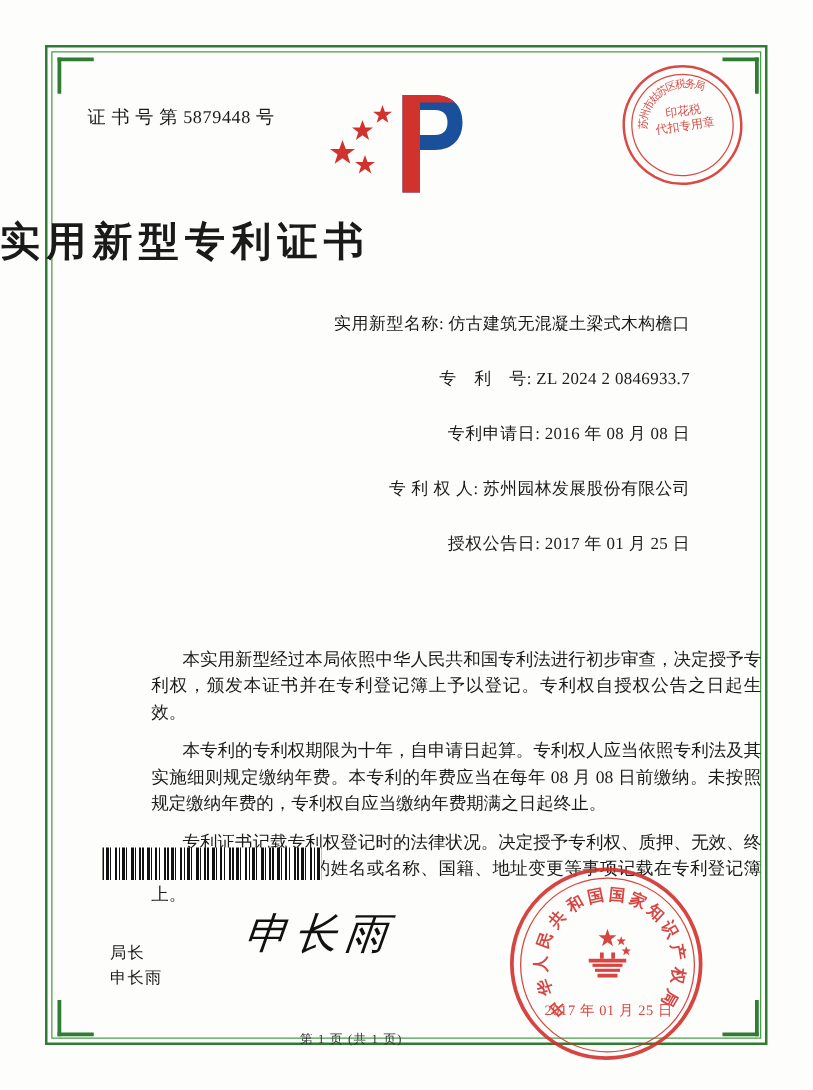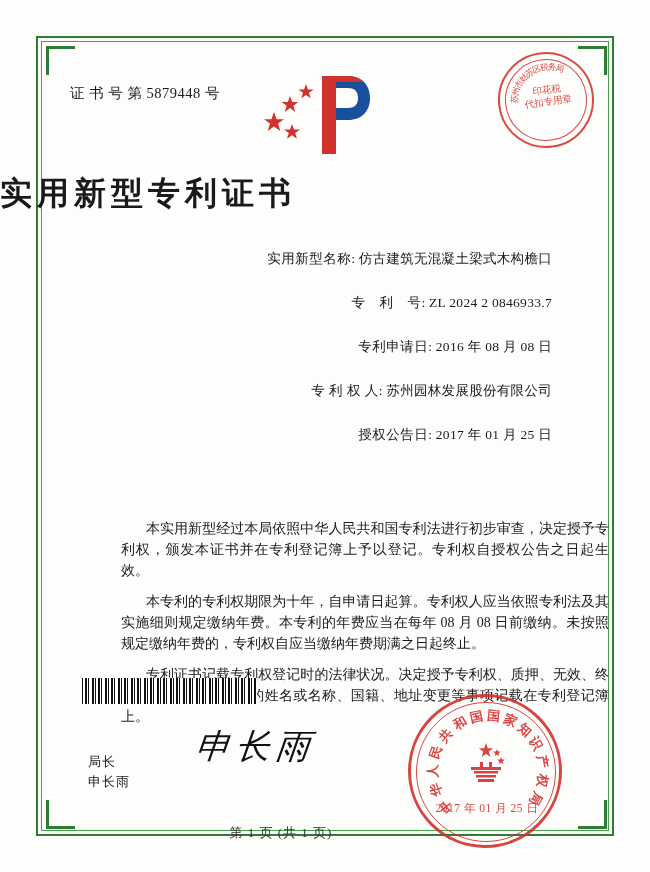--- a/index.html
+++ b/index.html
@@ -262,21 +262,21 @@
     letter-spacing: 0.5px;
   }
 
   
   .footer {
     position: absolute;
     left: 0;
     top: 824px;
     width: 562px;
     text-align: center;
-    font-size: 13px;
+    font-size: 10px;
     color: #333;
     letter-spacing: 1px;
   }
 </style>
 </head>
 <body>
 
 <div class="page">
 
   <div class="frame-outer"></div>

